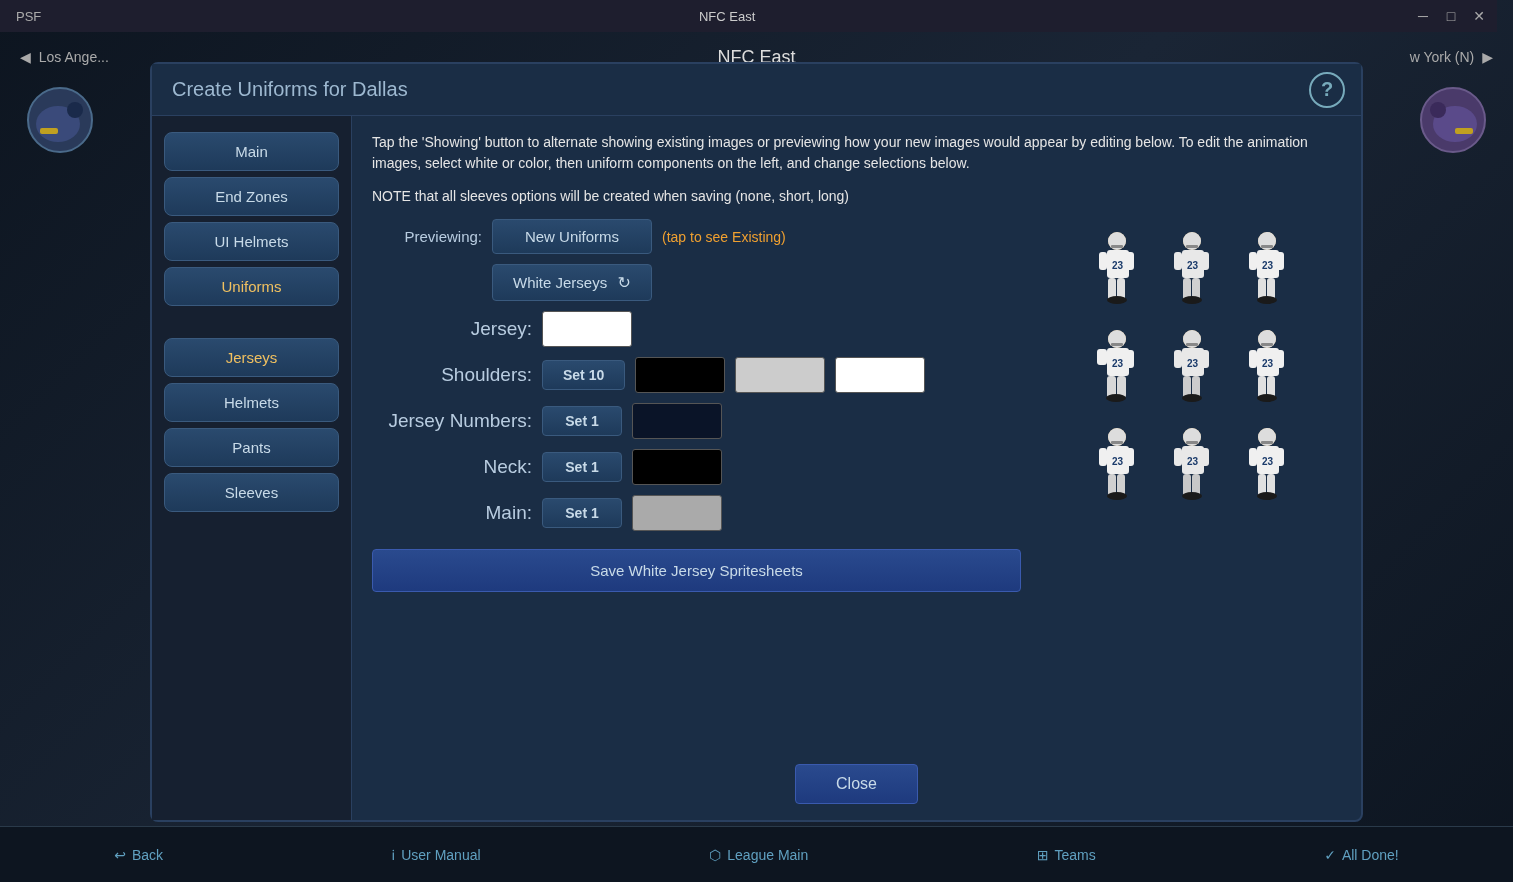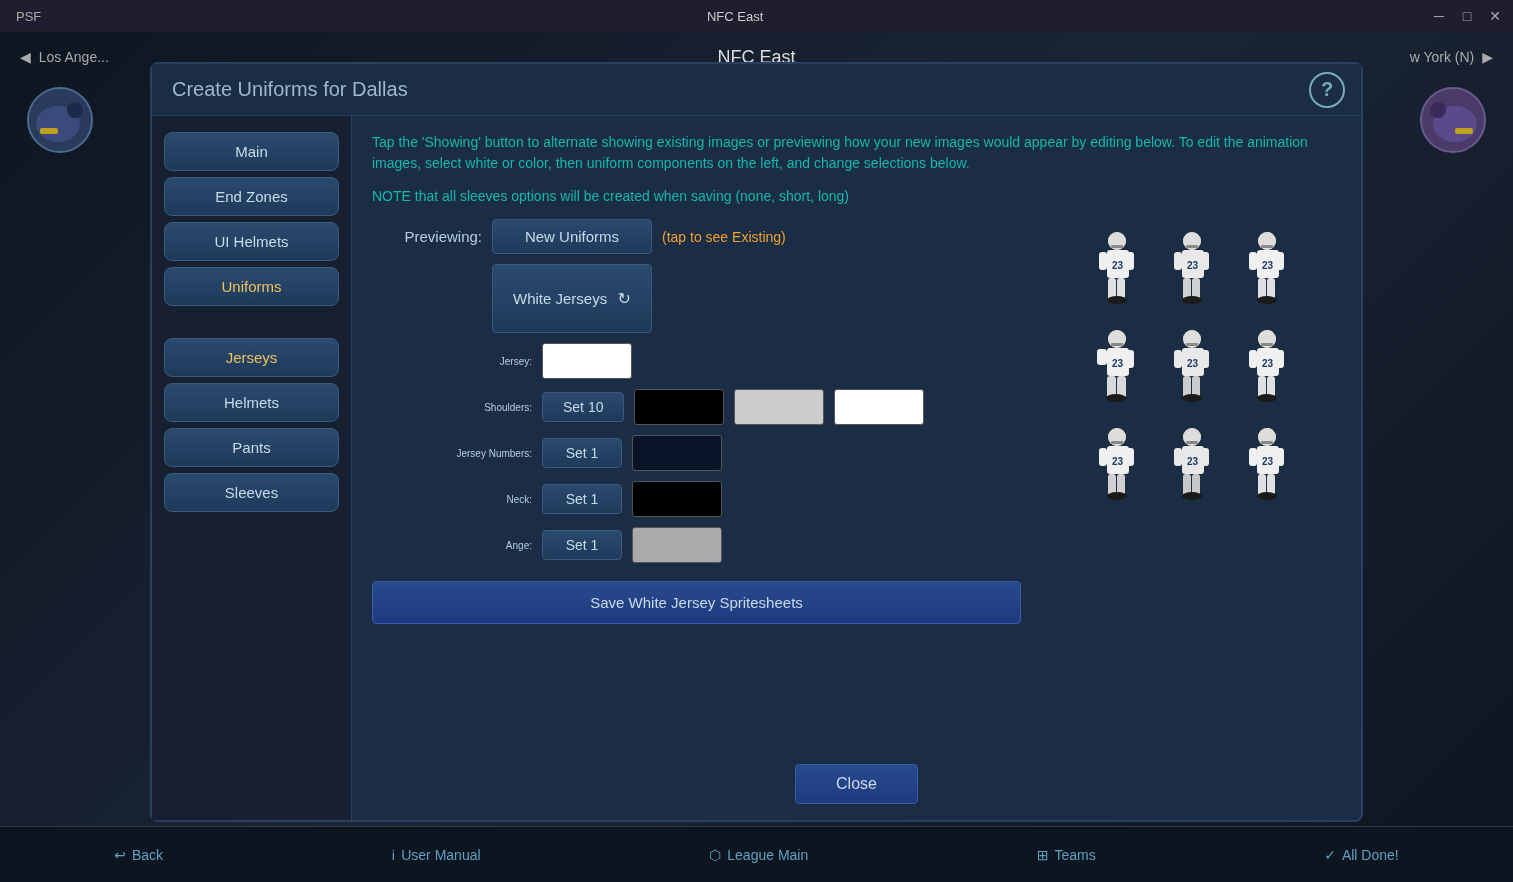--- a/index.html
+++ b/index.html
@@ -17,21 +17,21 @@
       position: absolute;
       inset: 0;
       background: linear-gradient(135deg, #0d1520 0%, #1a2535 50%, #0d1520 100%);
     }
 
     
     .top-bar {
       position: absolute;
       top: 0;
       left: 0;
-      right: 0;
+      right: 16px;
       height: 32px;
       background: #1e1e2e;
       display: flex;
       align-items: center;
       padding: 0 8px;
       z-index: 10;
     }
     .top-bar-title {
       flex: 1;
       text-align: center;
@@ -177,21 +177,21 @@
     .content {
       flex: 1;
       padding: 16px 20px;
       display: flex;
       flex-direction: column;
       gap: 12px;
       overflow-y: auto;
     }
 
     .info-text {
-      color: #14b8a6;
+      color: #e5e5e5;
       font-size: 14px;
       line-height: 1.5;
     }
 
     
     .controls-area {
       display: flex;
       gap: 20px;
       flex: 1;
     }
@@ -234,54 +234,55 @@
       display: flex;
       align-items: center;
       gap: 10px;
       margin-left: 120px;
     }
     .jerseys-btn {
       background: linear-gradient(180deg, #2a4a6e 0%, #1e3a5a 100%);
       border: 1px solid #3a5a7e;
       border-radius: 4px;
       color: #c8dae8;
-      padding: 24px 20px;
+      padding: 8px 20px;
       cursor: pointer;
       font-size: 15px;
       min-width: 160px;
       text-align: center;
       display: flex;
       align-items: center;
       justify-content: space-between;
     }
     .refresh-icon {
       font-size: 16px;
     }
 
     .field-row {
       display: flex;
       align-items: center;
       gap: 10px;
     }
     .field-label {
       color: #b8cce0;
-      font-size: 10px;
+      font-size: 19px;
       min-width: 160px;
       text-align: right;
     }
     .set-btn {
       background: linear-gradient(180deg, #2a4a6e 0%, #1e3a5a 100%);
       border: 1px solid #3a5a7e;
       border-radius: 4px;
       color: #c8dae8;
       padding: 6px 20px;
       cursor: pointer;
       font-size: 14px;
       min-width: 80px;
       text-align: center;
+      font-weight: bold;
     }
     .color-box {
       width: 90px;
       height: 36px;
       border: 1px solid #555;
       border-radius: 3px;
     }
     .color-white { background: #ffffff; }
     .color-black { background: #000000; }
     .color-darkblue { background: #0a1428; }
@@ -465,21 +466,21 @@
             <div class="color-box color-darkblue"></div>
           </div>
 
           <div class="field-row">
             <span class="field-label">Neck:</span>
             <button class="set-btn">Set 1</button>
             <div class="color-box color-black"></div>
           </div>
 
           <div class="field-row">
-            <span class="field-label">Ange:</span>
+            <span class="field-label">Main:</span>
             <button class="set-btn">Set 1</button>
             <div class="color-box color-gray"></div>
           </div>
 
           <button class="save-btn">Save White Jersey Spritesheets</button>
         </div>
 
         <div class="preview-area">
 
           <div class="sprite-row">

